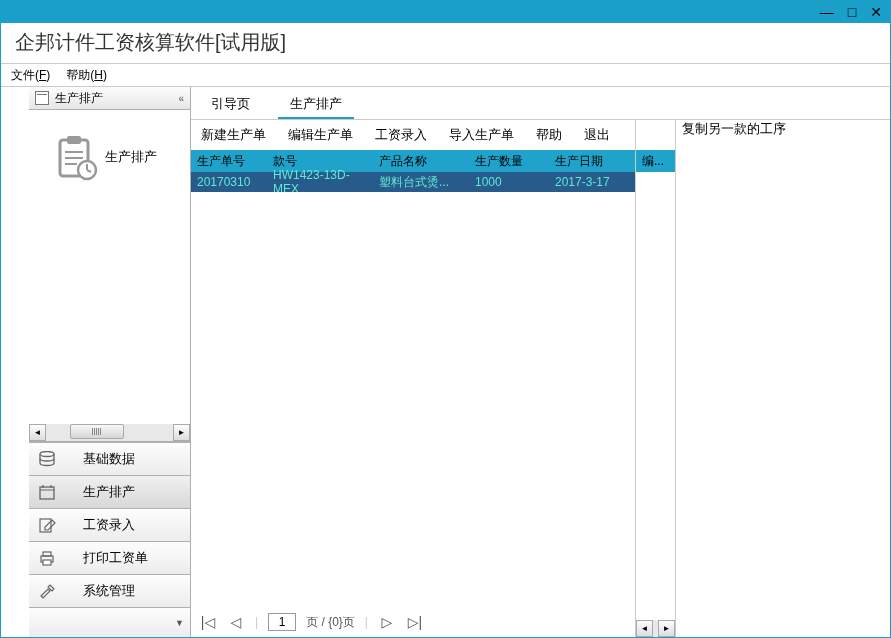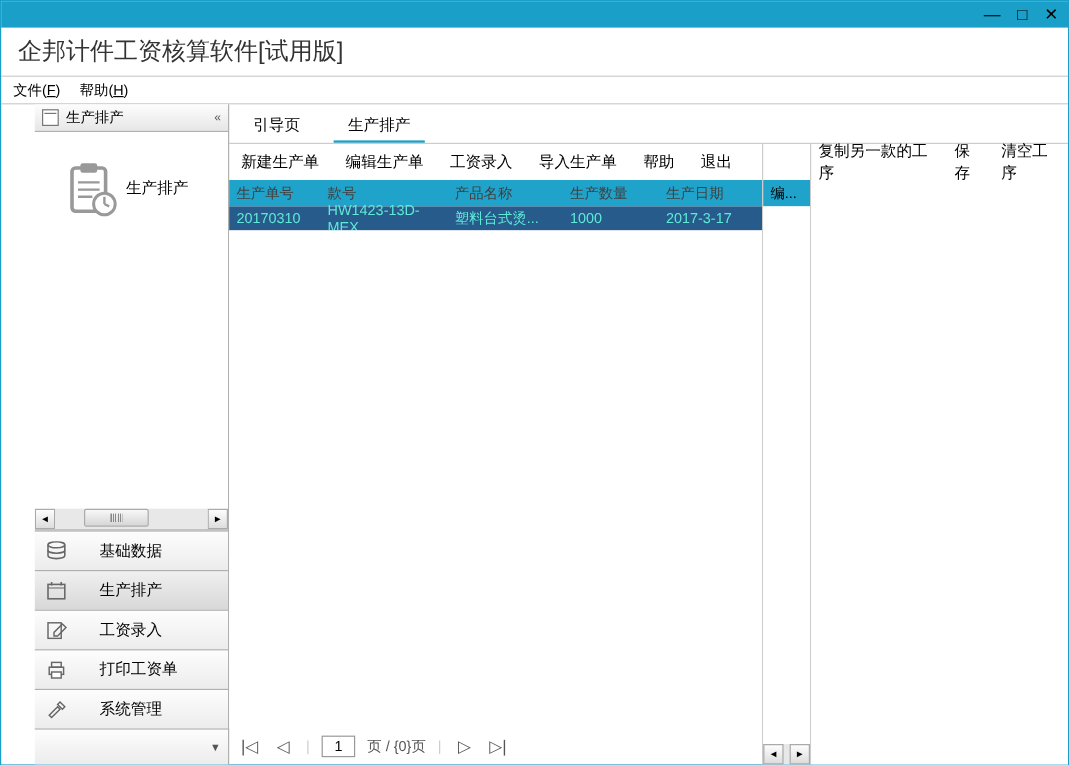--- a/index.html
+++ b/index.html
@@ -33,36 +33,36 @@
 .nav-footer .dd { font-size:9px; color:#555; }
 .main { flex:1; display:flex; flex-direction:column; }
 .tabs { height:32px; display:flex; align-items:flex-end; padding:0 8px; gap:16px; font-size:13px; }
 .tab { padding:6px 12px 4px; cursor:pointer; border-bottom:2px solid transparent; }
 .tab.active { border-bottom:2px solid #1aa0c8; color:#000; }
 .tabline { height:1px; background:#ccc; }
 .toolbar { height:30px; display:flex; align-items:center; padding:0 10px; gap:22px; font-size:13px; }
 .toolbar span { cursor:pointer; }
 .tbl-wrap { flex:1; display:flex; }
 .left-grid { width:444px; display:flex; flex-direction:column; }
-.grid-head { height:22px; background:#20a3cb; display:flex; color:#404040; font-size:12px; align-items:center; }
+.grid-head { height:22px; background:#20a3cb; display:flex; color:#000000; font-size:12px; align-items:center; }
 .grid-head .c1{width:78px;padding-left:6px;} .grid-head .c2{width:106px;padding-left:4px;} .grid-head .c3{width:96px;padding-left:4px;} .grid-head .c4{width:80px;padding-left:4px;} .grid-head .c5{width:84px;padding-left:4px;}
 .grid-row { height:20px; background:#265b8c; color:#5eead4; display:flex; font-size:12px; align-items:center; }
 .grid-row .c1{width:78px;padding-left:6px;} .grid-row .c2{width:106px;padding-left:4px;} .grid-row .c3{width:96px;padding-left:4px;overflow:hidden;white-space:nowrap;} .grid-row .c4{width:80px;padding-left:4px;} .grid-row .c5{width:84px;padding-left:4px;}
 .grid-body { flex:1; background:#fff; }
 .pager { height:30px; display:flex; align-items:center; padding:0 8px; gap:10px; font-size:12px; color:#555; }
 .pager .pbtn { width:18px; text-align:center; cursor:pointer; font-size:14px; }
 .pager .pnum { width:28px; height:18px; border:1px solid #999; text-align:center; font-size:12px; }
 .mid-col { width:41px; border-left:1px solid #ccc; border-right:1px solid #ccc; display:flex; flex-direction:column; }
 .mid-gap { height:30px; }
 .mid-head { height:22px; background:#20a3cb; font-size:12px; display:flex; align-items:center; padding-left:6px; }
 .mid-body { flex:1; background:#fff; }
 .mid-scroll { height:17px; background:#e8e8e8; display:flex; }
 .mid-scroll .ar { width:17px; height:17px; background:linear-gradient(#fdfdfd,#ddd); border:1px solid #aaa; display:flex; align-items:center; justify-content:center; font-size:8px; }
 .right-col { flex:1; display:flex; flex-direction:column; }
-.r-tool { height:30px; display:flex; align-items:center; padding:0 6px; gap:14px; font-size:13px; }
+.r-tool { height:30px; display:flex; padding:0 6px; gap:14px; font-size:13px;flex-direction:column; }
 .r-tool span { cursor:pointer; }
 .r-head { height:22px; background:#20a3cb; display:flex; font-size:12px; align-items:center; }
 .r-head .rc1{width:58px;padding-left:4px;} .r-head .rc2{width:60px;padding-left:4px;} .r-head .rc3{flex:1;padding-left:4px;text-align:left;} .r-head .rc3b{width:60px;text-align:left;}
 .r-body { flex:1; background:#fff; }
 svg { display:block; }
 </style>
 </head>
 <body>
 
 <div class="window">

